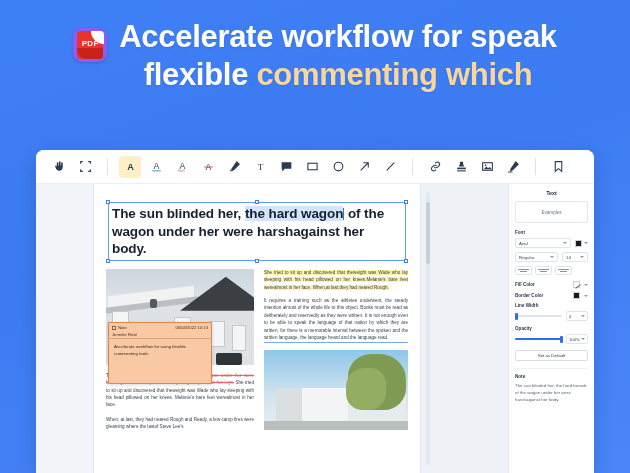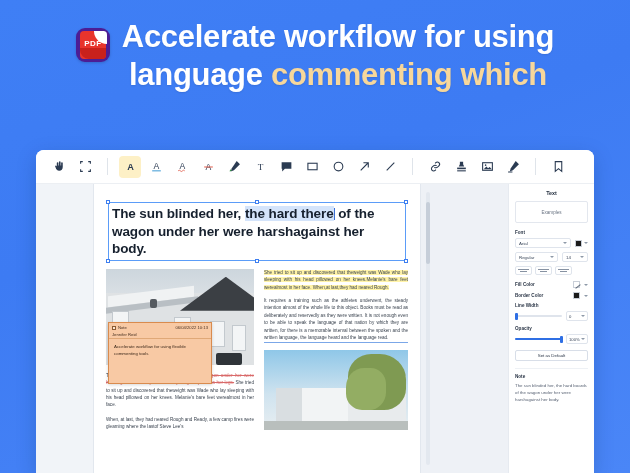--- a/index.html
+++ b/index.html
@@ -7,21 +7,21 @@
   body {
     font-family: "Liberation Sans", sans-serif;
     background: linear-gradient(160deg,#3f7ff5 0%,#3d7bf3 40%,#4a86f7 100%);
     position:relative;
   }
 
   
   #hero { position:absolute; left:0; top:18px; width:630px; height:100px; }
   #hero-inner { display:flex; align-items:flex-start; justify-content:center; gap:12px; }
   #pdf-badge {
-    width:34px; height:34px; border-radius:9px; background:#4c1d95;
+    width:34px; height:34px; border-radius:9px; background:#8b5cf6;
     position:relative; flex:0 0 auto; margin-top:10px;
     box-shadow:0 1px 3px rgba(0,0,0,.18);
     overflow:hidden;
   }
   #pdf-badge .sheet{
     position:absolute; left:4px; top:3px; width:26px; height:28px;
     background:#e8342c; border-radius:4px 10px 4px 4px;
   }
   #pdf-badge .fold{
     position:absolute; right:3px; top:3px; width:13px; height:13px;
@@ -239,23 +239,23 @@
 
 <div id="hero">
   <div id="hero-inner">
     <div id="pdf-badge">
       <div class="sheet"></div>
         <div class="fold"></div>
         <div class="curl"></div>
       <div class="pdf-text">PDF</div>
     </div>
     <div id="headline">
-      <div>Accelerate workflow for using</div>
+      <div>Accelerate workflow for speak</div>
       <div>
-        <span>language </span><span class="accent">commenting which</span>
+        <span>flexible </span><span class="accent">commenting which</span>
       </div>
     </div>
   </div>
 </div>
 
 <div id="app">
 
   <div id="toolbar">
 
     <div class="tb-group">
@@ -388,21 +388,21 @@
       <div id="page">
 
         <div id="textbox">
           <div class="sel-border"></div>
           <span class="handle h-tl"></span>
           <span class="handle h-tc"></span>
           <span class="handle h-tr"></span>
           <span class="handle h-bl"></span>
           <span class="handle h-bc"></span>
           <span class="handle h-br"></span>
-          <div id="headline-doc"><span>The sun blinded her, </span><span class="hl-sel">the hard there</span><span class="caret"></span><span> of the wagon under her were harshagainst her body.</span></div>
+          <div id="headline-doc"><span>The sun blinded her, </span><span class="hl-sel">the hard wagon</span><span class="caret"></span><span> of the wagon under her were harshagainst her body.</span></div>
         </div>
 
         <div id="cols">
 
           <div id="col-left">
             <div class="photo" id="photo-house">
               <div class="sky"></div>
                 <div class="wall"></div>
               <div class="eaveA"></div>
                 <div class="eaveB"></div>

